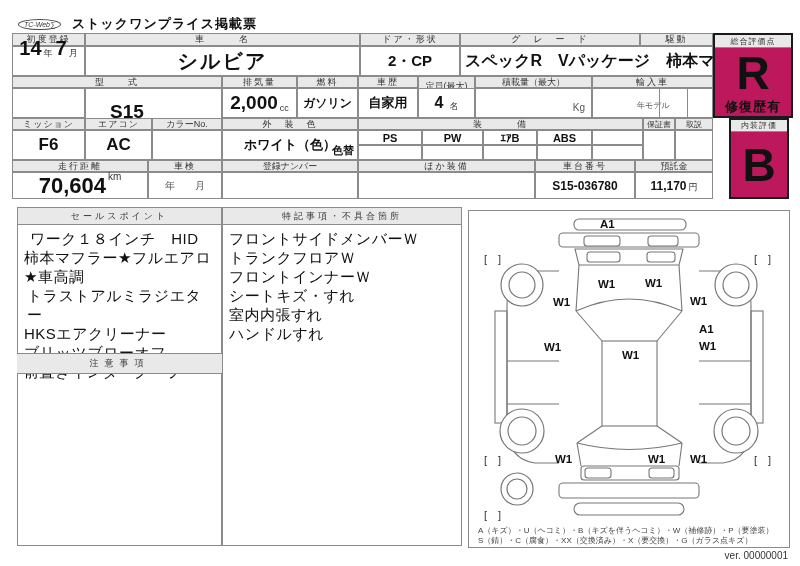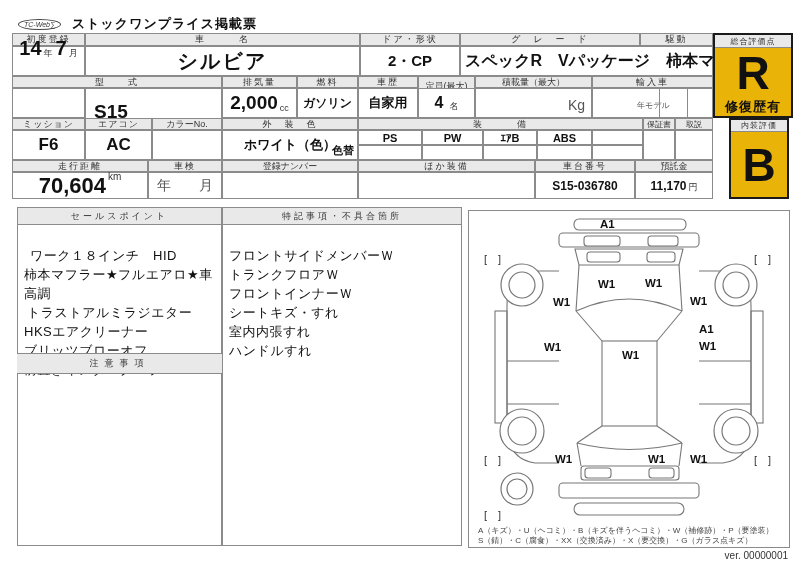--- a/index.html
+++ b/index.html
@@ -5,25 +5,25 @@
   html,body{margin:0;padding:0;}
   body{
     width:800px;height:566px;background:#fff;position:relative;
     font-family:"Liberation Sans","DejaVu Sans",sans-serif;color:#111;
     -webkit-font-smoothing:antialiased;
   }
   .sheet{position:absolute;inset:0;overflow:hidden;}
   .cell{position:absolute;box-sizing:border-box;border:1px solid #8b8b8b;background:#fff;}
   .hdr{background:#e9e9e9;font-size:9px;color:#333;display:flex;align-items:center;justify-content:center;letter-spacing:2px;white-space:nowrap;overflow:hidden;}
   .val{display:flex;align-items:center;justify-content:center;font-weight:bold;white-space:nowrap;}
-  .small{font-size:14px;color:#555;font-weight:normal;}
-  .thickbox{position:absolute;box-sizing:border-box;border:2px solid #1a1a1a;background:#eab308;}
+  .small{font-size:10px;color:#555;font-weight:normal;}
+  .thickbox{position:absolute;box-sizing:border-box;border:2px solid #1a1a1a;background:#be185d;}
   .listbox{position:absolute;box-sizing:border-box;border:1px solid #8b8b8b;background:#fff;}
   .listbox .bar{height:16px;border-bottom:1px solid #8b8b8b;background:#e9e9e9;font-size:9px;color:#333;display:flex;align-items:center;justify-content:center;letter-spacing:3px;}
-  .list{padding:21px 6px;font-size:13px;line-height:19px;letter-spacing:0.5px;color:#111;}
+  .list{padding:4px 6px;font-size:15px;line-height:19px;letter-spacing:0.5px;color:#111;}
   .bigletter{font-size:46px;font-weight:bold;line-height:1;color:#111;}
   .logo{position:absolute;left:18px;top:15px;display:flex;align-items:center;gap:11px;}
   .logo .oval{border:1.2px solid #444;border-radius:50%;font-size:7px;padding:1px 5px;color:#333;font-style:italic;white-space:nowrap;}
   .logo .ttl{font-size:13px;font-weight:bold;letter-spacing:1px;color:#111;}
   svg text{font-family:"Liberation Sans","DejaVu Sans",sans-serif;}
   .legend{position:absolute;left:478px;width:312px;top:526px;font-size:8px;line-height:10px;color:#444;white-space:nowrap;}
   .ver{position:absolute;right:12px;top:550px;font-size:10px;color:#333;}
   .unit{font-size:9px;color:#333;font-weight:normal;margin-left:2px;}
 </style>
 </head>
@@ -54,21 +54,21 @@
 
   <div class="cell hdr" style="left:12px;top:76px;width:210px;height:12px">型　　式</div>
   <div class="cell hdr" style="left:222px;top:76px;width:75px;height:12px">排気量</div>
   <div class="cell hdr" style="left:297px;top:76px;width:61px;height:12px">燃料</div>
   <div class="cell hdr" style="left:358px;top:76px;width:60px;height:12px">車歴</div>
   <div class="cell hdr" style="left:418px;top:76px;width:57px;height:20px;letter-spacing:0">定員(最大)</div>
   <div class="cell hdr" style="left:475px;top:76px;width:117px;height:12px;letter-spacing:0">積載量（最大）</div>
   <div class="cell hdr" style="left:592px;top:76px;width:121px;height:12px">輸入車</div>
 
   <div class="cell" style="left:12px;top:88px;width:73px;height:30px"></div>
-  <div class="cell val" style="left:85px;top:88px;width:137px;height:47px;font-size:19px;justify-content:flex-start;padding-left:8px">S15</div>
+  <div class="cell val" style="left:85px;top:88px;width:137px;height:47px;font-size:19px;justify-content:flex-start;padding-left:24px">S15</div>
   <div class="cell val" style="left:222px;top:88px;width:75px;height:30px">
     <span style="font-size:19px">2,000</span>
       <span class="unit" style="align-self:flex-end;margin-bottom:4px">cc</span>
   </div>
   <div class="cell val" style="left:297px;top:88px;width:61px;height:30px;font-size:12px">ガソリン</div>
   <div class="cell val" style="left:358px;top:88px;width:60px;height:30px;font-size:13px">自家用</div>
   <div class="cell val" style="left:418px;top:88px;width:57px;height:30px">
     <span style="font-size:16px">4</span>
       <span class="unit" style="align-self:flex-end;margin-bottom:4px;margin-left:6px">名</span>
   </div>

